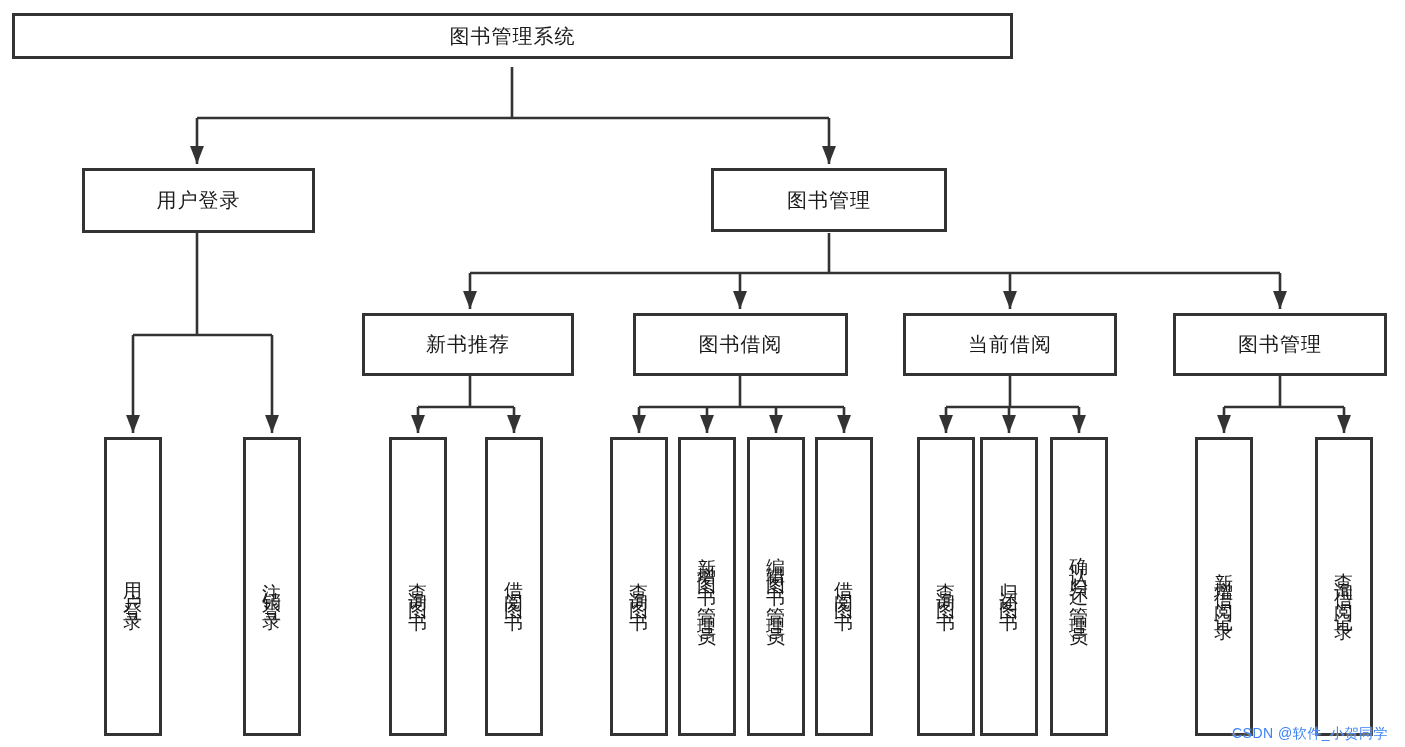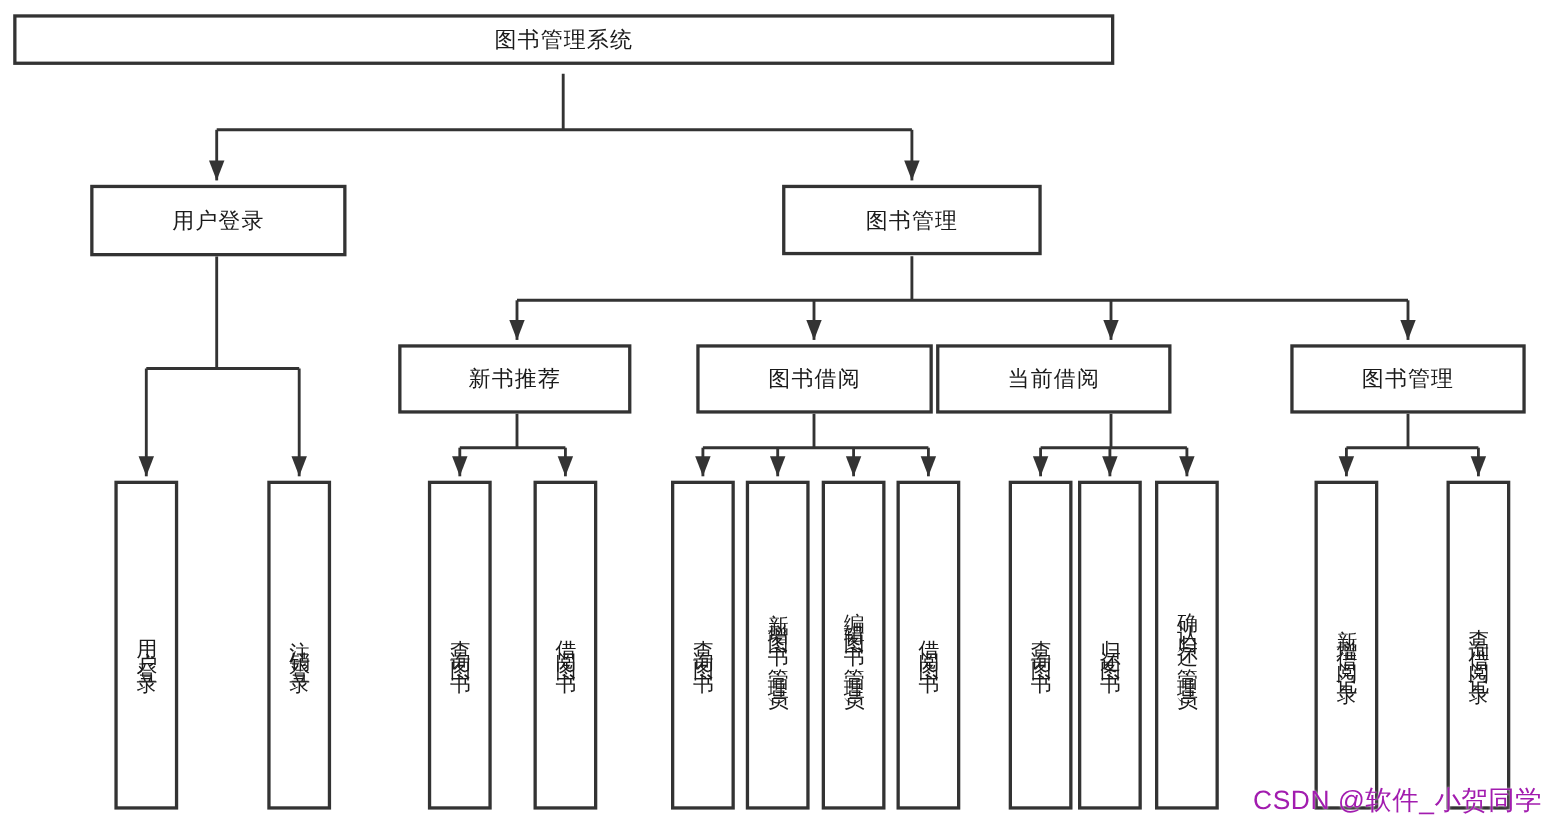--- a/index.html
+++ b/index.html
@@ -49,24 +49,24 @@
   }
   .leaf .leaf-label {
     writing-mode: vertical-rl;
     text-orientation: mixed;
     font-size: 19px;
     letter-spacing: 10px;
     line-height: 1;
   }
   .watermark {
     position: absolute;
-    right: 3px;
+    right: 17px;
     bottom: 4px;
-    font-size: 24px;
-    color: #a21caf;
+    font-size: 14px;
+    color: #3b82f6;
     letter-spacing: 0.5px;
     text-shadow: 0 0 2px #ffffff;
   }
 </style>
 </head>
 <body>
 
 <div class="canvas">
 
   <svg class="connector-layer" width="1405" height="747" viewBox="0 0 1405 747">
@@ -122,21 +122,21 @@
   <div class="node" style="left:711px; top:168px; width:236px; height:64px;">
     <span>图书管理</span>
   </div>
 
   <div class="node" style="left:362px; top:313px; width:212px; height:63px;">
     <span>新书推荐</span>
   </div>
   <div class="node" style="left:633px; top:313px; width:215px; height:63px;">
     <span>图书借阅</span>
   </div>
-  <div class="node" style="left:851px; top:313px; width:214px; height:63px;text-align:center;">
+  <div class="node" style="left:903px; top:313px; width:214px; height:63px;text-align:center;">
     <span>当前借阅</span>
   </div>
   <div class="node" style="left:1173px; top:313px; width:214px; height:63px;">
     <span>图书管理</span>
   </div>
 
   <div class="leaf" style="left:104px;">
     <span class="leaf-label">用户登录</span>
   </div>
   <div class="leaf" style="left:243px;">

